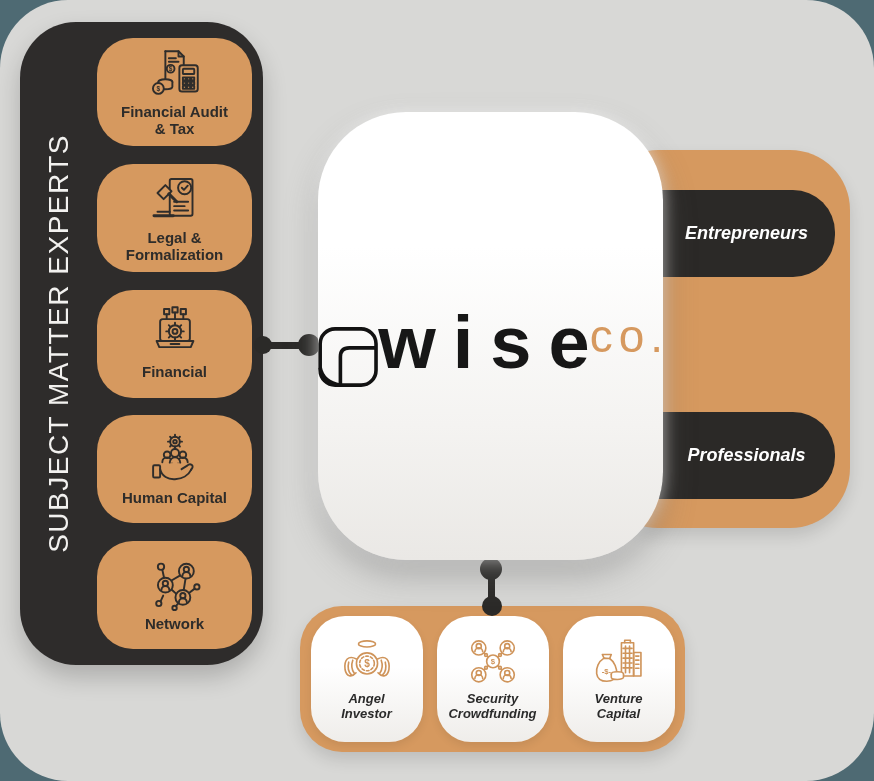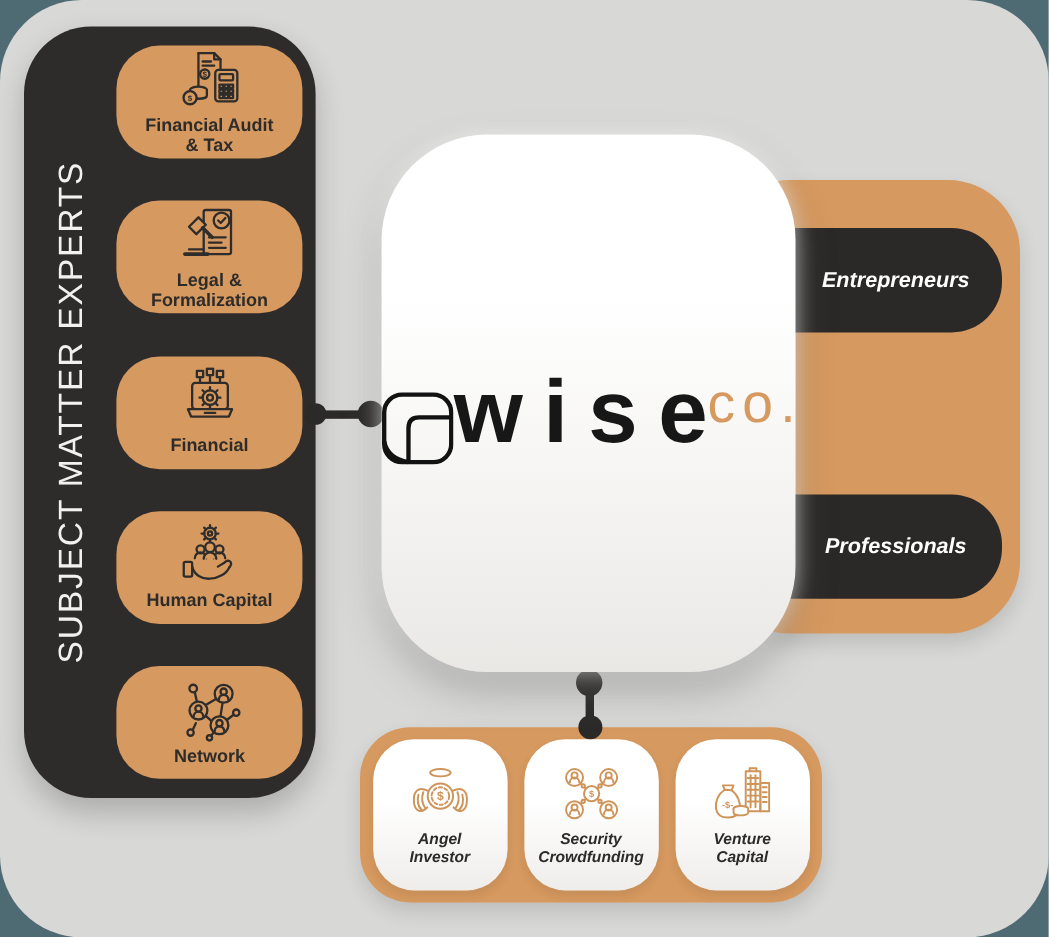--- a/index.html
+++ b/index.html
@@ -9,21 +9,21 @@
 
   
   .left-panel{position:absolute;left:20px;top:22px;width:243px;height:643px;
               background:#2e2c2b;border-radius:56px;box-shadow:0 12px 24px rgba(0,0,0,.20);}
   .vtitle-wrap{position:absolute;left:8px;top:0;bottom:0;width:62px;display:flex;
                align-items:center;justify-content:center;}
   .vtitle{writing-mode:vertical-rl;transform:rotate(180deg);color:#f2f1ef;font-size:28px;
           font-weight:400;letter-spacing:1.5px;white-space:nowrap;}
   .expert-cards{position:absolute;left:77px;top:16px;width:155px;height:611px;
                 display:flex;flex-direction:column;justify-content:space-between;}
-  .expert-card{height:94px;background:#d6995f;border-radius:36px;display:flex;
+  .expert-card{height:108px;background:#d6995f;border-radius:36px;display:flex;
                flex-direction:column;align-items:center;justify-content:center;gap:2px;}
   .expert-card svg{width:56px;height:56px;flex:0 0 auto;}
   .expert-label{font-size:15px;font-weight:700;color:#2e2c2a;text-align:center;
                 line-height:1.12;white-space:pre-line;}
 
   
   .center-card{position:absolute;left:318px;top:112px;width:345px;height:448px;
                border-radius:88px;z-index:5;display:flex;align-items:center;
                background:linear-gradient(180deg,#ffffff 30%,#f4f3f1 70%,#eae8e5 100%);
                box-shadow:0 16px 32px rgba(105,105,105,.38), 0 0 16px rgba(255,255,255,.65);}

